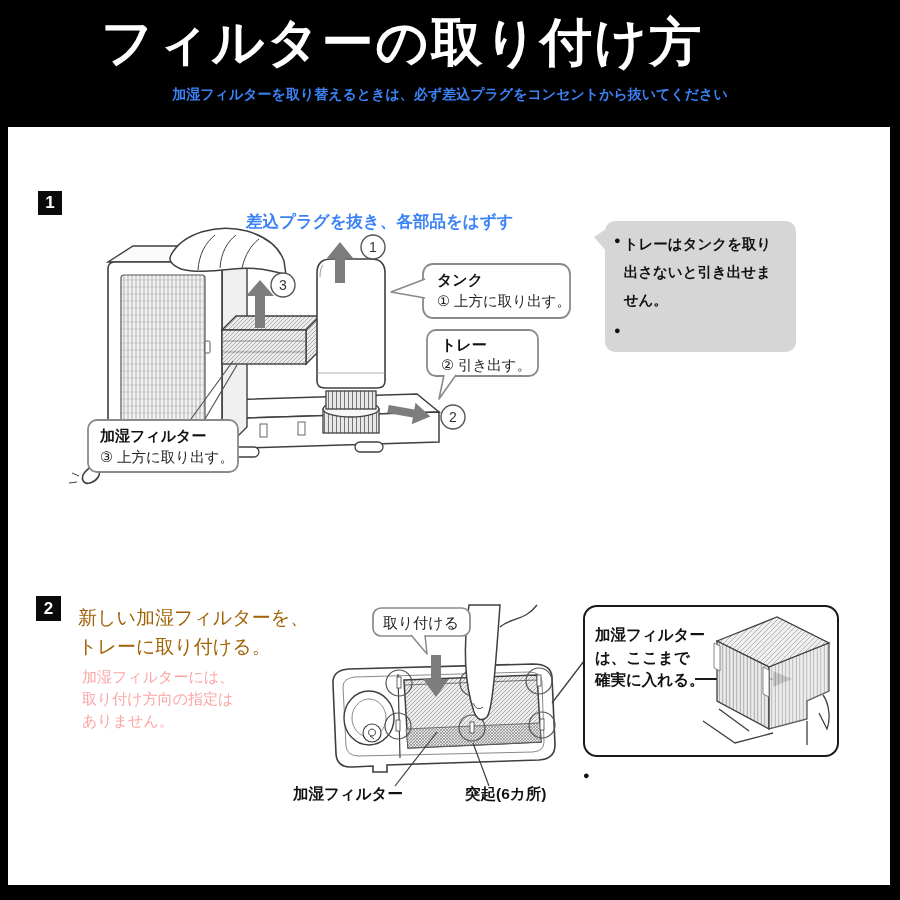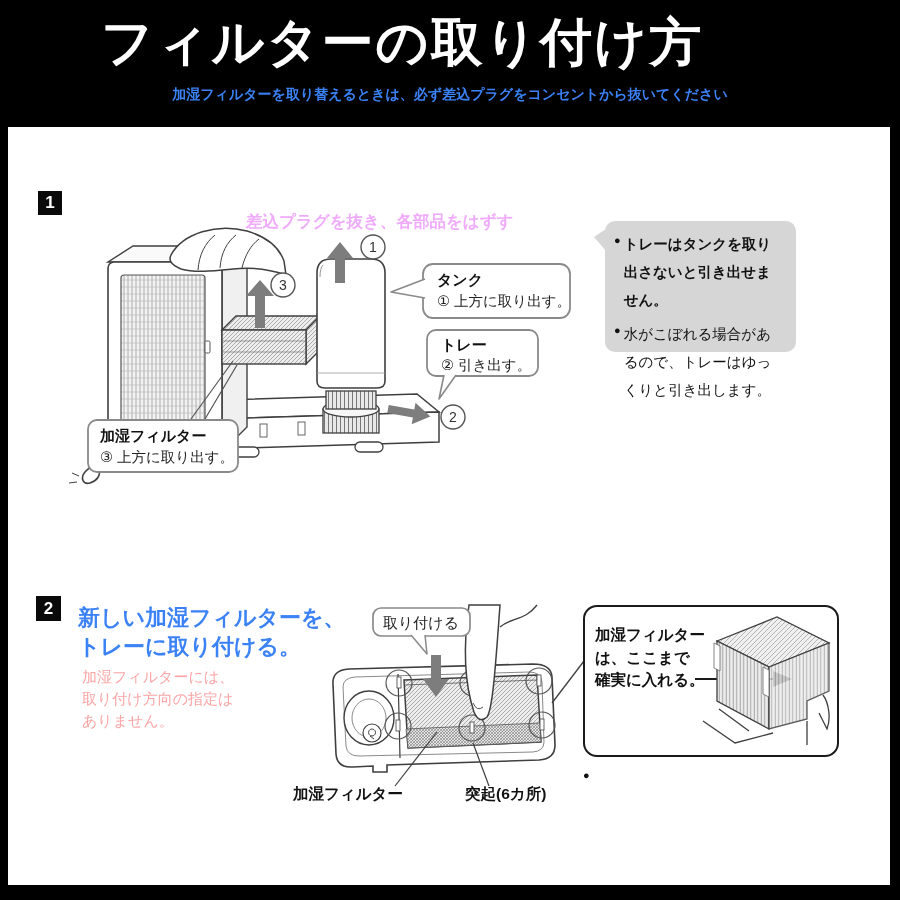--- a/index.html
+++ b/index.html
@@ -8,31 +8,31 @@
     font-family:"Liberation Sans","DejaVu Sans",sans-serif;
   }
   .abs{position:absolute;}
   .white-area{left:8px;top:127px;width:882px;height:758px;background:#fff;}
   .title{left:0;top:8px;width:804px;text-align:center;color:#fff;
          font-size:52px;font-weight:700;letter-spacing:2px;white-space:nowrap;}
   .subtitle{left:0;top:86px;width:900px;text-align:center;color:#3b82f6;
             font-size:14px;font-weight:700;white-space:nowrap;}
   .badge{width:24px;height:24px;background:#0a0a0a;color:#fff;font-size:17px;
          font-weight:700;display:flex;align-items:center;justify-content:center;}
-  .s1heading{left:246px;top:211px;font-size:16.5px;font-weight:700;color:#f0abfc;white-space:nowrap;}
+  .s1heading{left:246px;top:211px;font-size:16.5px;font-weight:700;color:#3b82f6;white-space:nowrap;}
   .graybox{left:605px;top:221px;width:191px;height:131px;background:#d6d6d6;border-radius:10px;
            box-sizing:border-box;padding:9px 6px 0 9px;}
   .graybox .notch{position:absolute;left:-11px;top:8px;width:0;height:0;
     border-top:8px solid transparent;border-bottom:14px solid transparent;
     border-right:12px solid #d6d6d6;}
   .note-row{display:flex;align-items:flex-start;margin-bottom:6px;}
   .note-row .bullet{font-size:11px;line-height:21px;margin-right:3px;color:#111;}
   .note-text{font-size:14.5px;line-height:28px;color:#111;white-space:pre-line;}
   .note-text.bold{font-weight:700;}
-  .s2heading{left:78px;top:603px;font-size:22px;font-weight:700;color:#3b82f6;
+  .s2heading{left:78px;top:603px;font-size:19px;font-weight:400;color:#a16207;
              line-height:29px;white-space:pre-line;}
   .s2body{left:82px;top:666px;font-size:15px;color:#fca5a5;line-height:22px;white-space:pre-line;}
   .inset-box{left:583px;top:605px;width:256px;height:152px;background:#fff;
              border:2px solid #1a1a1a;border-radius:14px;box-sizing:border-box;}
   .inset-note{left:10px;top:17px;font-size:15.5px;font-weight:700;color:#111;
               line-height:22.5px;white-space:pre-line;}
   .bullet-note{left:583px;top:765px;width:290px;display:flex;align-items:flex-start;}
   .bullet-note .bullet{font-size:11px;line-height:21px;margin-right:3px;color:#111;}
   .bullet-note .txt{font-size:15.5px;font-weight:700;color:#111;line-height:21px;white-space:pre-line;}
   svg text{font-family:"Liberation Sans","DejaVu Sans",sans-serif;}
@@ -163,23 +163,20 @@
 <div class="abs graybox">
   <div class="notch"></div>
   <div class="note-row">
     <span class="bullet">●</span>
     <span class="note-text bold">トレーはタンクを取り
 出さないと引き出せま
 せん。</span>
   </div>
   <div class="note-row">
     <span class="bullet">●</span>
-    <span class="note-text">水がこぼれる場合があ
-るので、トレーはゆっ
-くりと引き出します。</span>
   </div>
 </div>
 
 <div class="abs badge" style="left:36px;top:596px;width:25px;height:25px;">2</div>
 <div class="abs s2heading">新しい加湿フィルターを、
 トレーに取り付ける。</div>
 <div class="abs s2body">加湿フィルターには、
 取り付け方向の指定は
 ありません。</div>
 

